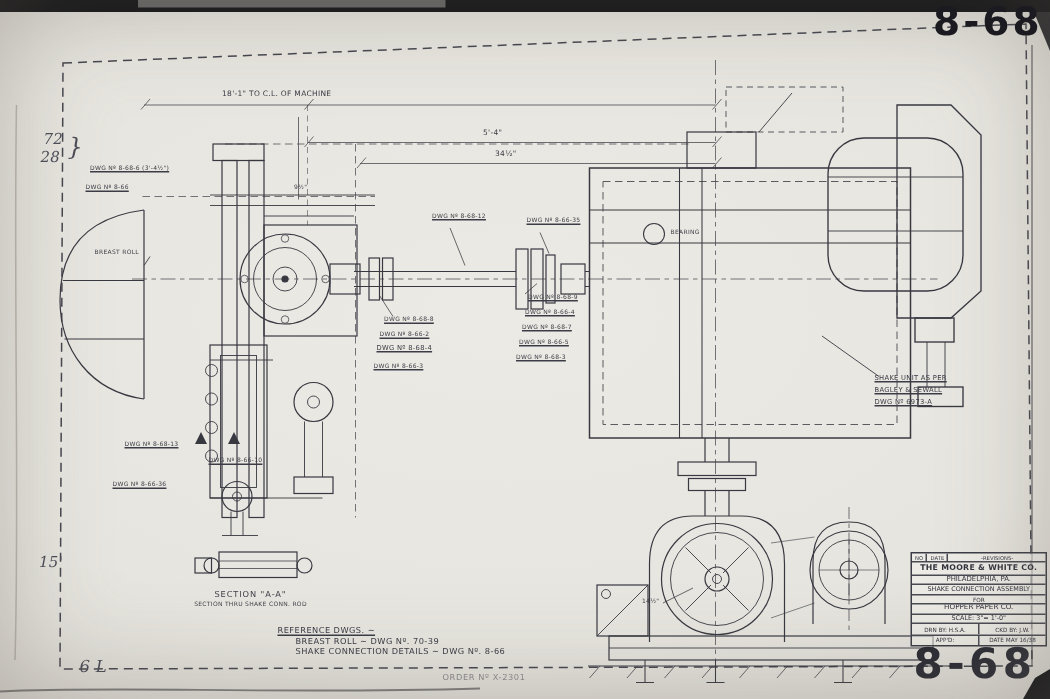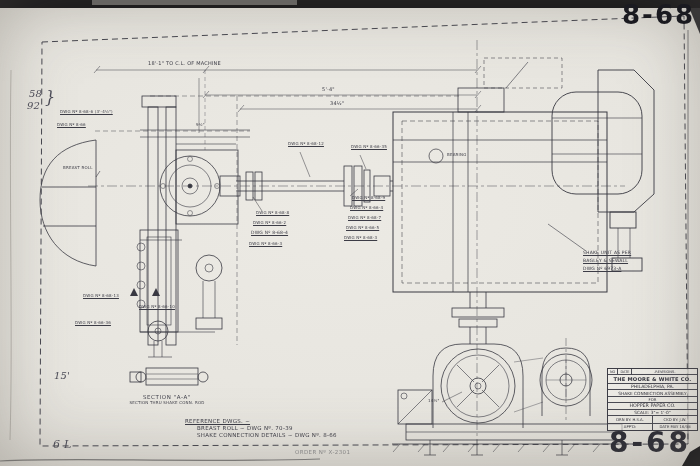--- a/index.html
+++ b/index.html
@@ -206,22 +206,22 @@
   <div class="topbar"></div>
   <div class="topbar-gap"></div>
 
   <div class="catalog">8-68</div>
 
   <div id="annotations">
       <span class="ann " style="left: 148px; top: 61px; font-size: 5px;">18'-1" TO C.L. OF MACHINE</span>
       <span class="ann " style="left: 322px; top: 87px; font-size: 5px;">5'-4"</span>
       <span class="ann " style="left: 330px; top: 101px; font-size: 5px;">34½"</span>
       <span class="ann " style="left: 196px; top: 123px; font-size: 4px;">9½"</span>
-      <span class="ann hand" style="left: 29px; top: 88px; font-size: 10px;">58</span>
-      <span class="ann hand" style="left: 27px; top: 100px; font-size: 10px;">92</span>
+      <span class="ann hand" style="left: 29px; top: 88px; font-size: 10px;">72</span>
+      <span class="ann hand" style="left: 27px; top: 100px; font-size: 10px;">28</span>
       <span class="ann hand" style="left: 45px; top: 89px; font-size: 16px;">}</span>
       <span class="ann u" style="left: 60px; top: 110px; font-size: 4px;">DWG Nº 8-68-6 (3'-4½")</span>
       <span class="ann u" style="left: 57px; top: 123px; font-size: 4px;">DWG Nº 8-66</span>
       <span class="ann " style="left: 63px; top: 166px; font-size: 4px;">BREAST ROLL</span>
       <span class="ann u" style="left: 288px; top: 142px; font-size: 4px;">DWG Nº 8-68-12</span>
       <span class="ann u" style="left: 351px; top: 145px; font-size: 4px;">DWG Nº 8-66-35</span>
       <span class="ann u" style="left: 256px; top: 211px; font-size: 4px;">DWG Nº 8-68-8</span>
       <span class="ann u" style="left: 253px; top: 221px; font-size: 4px;">DWG Nº 8-66-2</span>
       <span class="ann u" style="left: 251px; top: 231px; font-size: 4.5px;">DWG Nº 8-68-4</span>
       <span class="ann u" style="left: 249px; top: 242px; font-size: 4px;">DWG Nº 8-66-3</span>
@@ -230,21 +230,21 @@
       <span class="ann u" style="left: 348px; top: 216px; font-size: 4px;">DWG Nº 8-68-7</span>
       <span class="ann u" style="left: 346px; top: 226px; font-size: 4px;">DWG Nº 8-66-5</span>
       <span class="ann u" style="left: 344px; top: 236px; font-size: 4px;">DWG Nº 8-68-3</span>
       <span class="ann u" style="left: 83px; top: 294px; font-size: 4px;">DWG Nº 8-68-13</span>
       <span class="ann u" style="left: 75px; top: 321px; font-size: 4px;">DWG Nº 8-66-36</span>
       <span class="ann u" style="left: 139px; top: 305px; font-size: 4px;">DWG Nº 8-66-10</span>
       <span class="ann " style="left: 447px; top: 153px; font-size: 4px;">BEARING</span>
       <span class="ann u" style="left: 583px; top: 251px; font-size: 4.5px;">SHAKE UNIT AS PER</span>
       <span class="ann u" style="left: 583px; top: 259px; font-size: 4.5px;">BAGLEY &amp; SEWALL</span>
       <span class="ann u" style="left: 583px; top: 267px; font-size: 4.5px;">DWG Nº 6973-A</span>
-      <span class="ann hand" style="left: 26px; top: 370px; font-size: 10px; margin-left: 28px;">15'</span>
+      <span class="ann hand" style="left: 26px; top: 370px; font-size: 10px;">15'</span>
       <span class="ann hand" style="left: 53px; top: 439px; font-size: 11px;">6 L</span>
       <span class="ann " style="left: 428px; top: 399px; font-size: 4px;">14½"</span>
     </div>
 
   <div class="refs">
     <div class="r1">REFERENCE DWGS. ~</div>
     <div class="r2">BREAST ROLL ~ DWG Nº. 70-39</div>
     <div class="r3">SHAKE CONNECTION DETAILS ~ DWG Nº. 8-66</div>
   </div>
 

